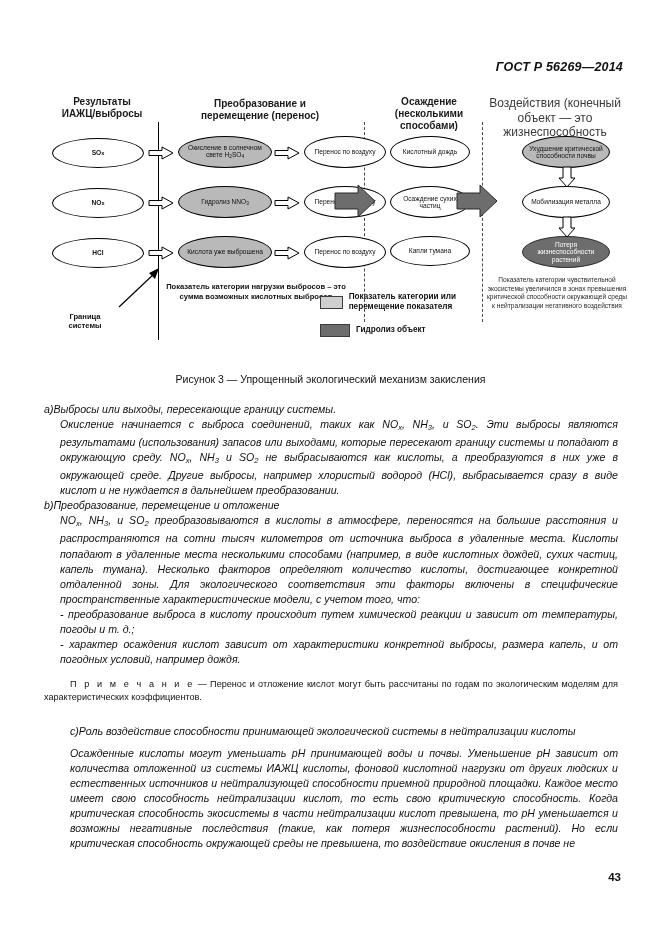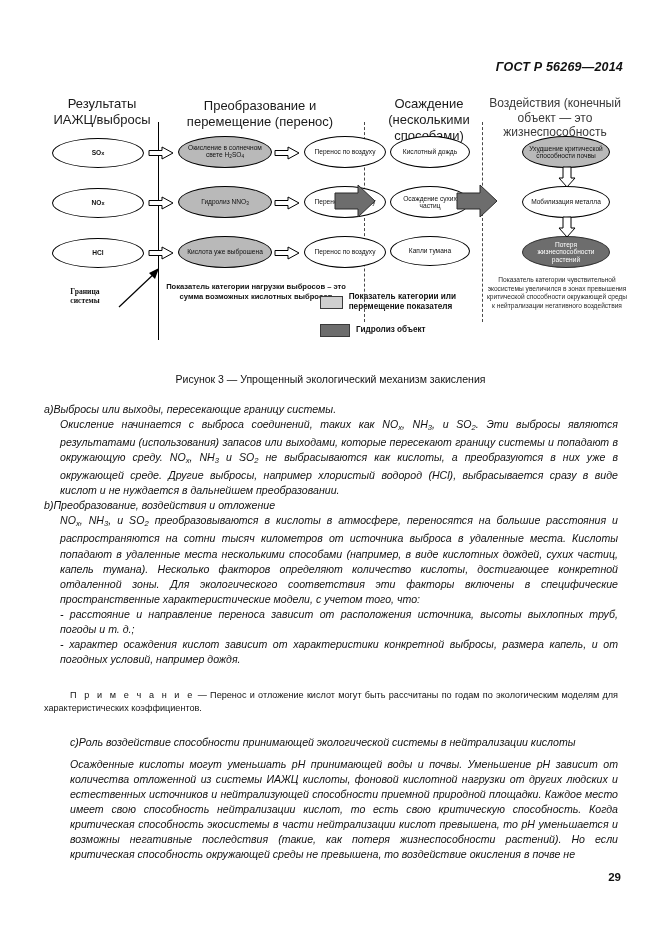--- a/index.html
+++ b/index.html
@@ -13,21 +13,21 @@
   
   .doc-header{
     position:absolute;left:0;right:38px;top:60px;
     text-align:right;font-weight:bold;font-size:12.5px;letter-spacing:.2px;font-style:italic;
   }
 
   
   .figure{position:absolute;left:42px;top:96px;width:580px;height:262px;}
 
   .col-title{
-    position:absolute;text-align:center;font-size:13px;font-weight:normal;
+    position:absolute;text-align:center;font-size:10px;font-weight:bold;
     line-height:1.22;color:#1a1a1a;
   }
   .col-title.small{font-weight:normal;font-size:12px;color:#3a3a3a;}
 
   .divider{position:absolute;border-left:1px solid #000;}
   .divider.dashed{border-left:1px dashed #4a4a4a;}
 
   .ell{
     position:absolute;border:1px solid #000;border-radius:50%;
     display:flex;align-items:center;justify-content:center;text-align:center;
@@ -79,21 +79,21 @@
 
   
   .fig-caption{
     position:absolute;left:0;right:0;top:373px;text-align:center;font-size:10.5px;
   }
 
   
   .body{position:absolute;left:44px;top:402px;width:574px;font-size:10.6px;line-height:15.1px;}
   .para{margin:0 0 0 0;text-align:justify;font-style:italic;}
   .indent{padding-left:16px;}
-  .note{font-size:9.1px;line-height:13px;text-align:justify;margin-top:22px;}
+  .note{font-size:9.1px;line-height:13px;text-align:justify;margin-top:11px;}
   .note .sp{letter-spacing:2.2px;}
   .gap{height:11px;}
   .gap-s{height:6px;}
   sub{font-size:.72em;vertical-align:-.25em;}
 
   .page-num{
     position:absolute;right:40px;bottom:52px;font-size:11.5px;font-weight:bold;
   }
 </style>
 </head>
@@ -214,21 +214,21 @@
       <svg width="18" height="22" viewBox="0 0 18 22">
           <path d="M5 1 L13 1 L13 12 L17 12 L9 21 L1 12 L5 12 Z" fill="#fff" stroke="#000" stroke-width="1"></path>
         </svg>
     </div>
     <div class="arr-d" style="left:516px;top:120px;">
       <svg width="18" height="22" viewBox="0 0 18 22">
           <path d="M5 1 L13 1 L13 12 L17 12 L9 21 L1 12 L5 12 Z" fill="#fff" stroke="#000" stroke-width="1"></path>
         </svg>
     </div>
 
-    <div class="boundary-note" style="left:6px;top:191px;width:74px;font-family:Liberation Serif, serif;">
+    <div class="boundary-note" style="left:6px;top:216px;width:74px;">
       <span id="bl">Граница<br>системы</span>
     </div>
     <div class="boundary-arrow" style="left:74px;top:170px;">
       <svg width="46" height="44" viewBox="0 0 46 44">
         <line x1="3" y1="41" x2="40" y2="6" stroke="#000" stroke-width="1.2"></line>
         <path d="M43 2 L33 7 L39 13 Z" fill="#000"></path>
       </svg>
     </div>
 
     <div class="sum-caption" style="left:118px;top:186px;width:192px;">
@@ -252,31 +252,31 @@
 
   </div>
 
   <div class="fig-caption">Рисунок 3 — Упрощенный экологический механизм закисления</div>
 
   <div class="body">
 
     <p class="para">a)Выбросы или выходы, пересекающие границу системы.</p>
     <p class="para indent"><span id="pa">Окисление начинается с выброса соединений, таких как NO<sub>x</sub>, NH<sub>3</sub>, и SO<sub>2</sub>. Эти выбросы являются результатами (использования) запасов или выходами, которые пересекают границу системы и попадают в окружающую среду. NO<sub>x</sub>, NH<sub>3</sub> и SO<sub>2</sub> не выбрасываются как кислоты, а преобразуются в них уже в окружающей среде. Другие выбросы, например хлористый водород (HCl), выбрасывается сразу в виде кислот и не нуждается в дальнейшем преобразовании.</span></p>
 
-    <p class="para">b)Преобразование, воздействия и отложение</p>
+    <p class="para">b)Преобразование, перемещение и отложение</p>
     <p class="para indent"><span id="pb">NO<sub>x</sub>, NH<sub>3</sub>, и SO<sub>2</sub> преобразовываются в кислоты в атмосфере, переносятся на большие расстояния и распространяются на сотни тысяч километров от источника выброса в удаленные места. Кислоты попадают в удаленные места несколькими способами (например, в виде кислотных дождей, сухих частиц, капель тумана). Несколько факторов определяют количество кислоты, достигающее конкретной отдаленной зоны. Для экологического соответствия эти факторы включены в специфические пространственные характеристические модели, с учетом того, что:</span></p>
 
-    <p class="para indent"><span id="bu1">- расстояние и направление переноса зависит от расположения источника, высоты выхлопных труб, погоды и т. д.;</span></p>
+    <p class="para indent"><span id="bu0">- преобразование выброса в кислоту происходит путем химической реакции и зависит от температуры, погоды и т. д.;</span></p>
     <p class="para indent"><span id="bu2">- характер осаждения кислот зависит от характеристики конкретной выбросы, размера капель, и от погодных условий, например дождя.</span></p>
 
     <p class="note">
       <span style="padding-left:26px;" class="sp" id="nl">П р и м е ч а н и е</span>
       <span id="nt">— Перенос и отложение кислот могут быть рассчитаны по годам по экологическим моделям для характеристических коэффициентов.</span>
     </p>
 
     <div class="gap"></div>
     <p class="para" style="padding-left:26px;text-indent:-0px;"><span id="pct">c)Роль воздействие способности принимающей экологической системы в нейтрализации кислоты</span></p>
     <div class="gap-s"></div>
     <p class="para" style="padding-left:26px;"><span id="pcx">Осажденные кислоты могут уменьшать pH принимающей воды и почвы. Уменьшение pH зависит от количества отложенной из системы ИАЖЦ кислоты, фоновой кислотной нагрузки от других людских и естественных источников и нейтрализующей способности приемной природной площадки. Каждое место имеет свою способность нейтрализации кислот, то есть свою критическую способность. Когда критическая способность экосистемы в части нейтрализации кислот превышена, то pH уменьшается и возможны негативные последствия (такие, как потеря жизнеспособности растений). Но если критическая способность окружающей среды не превышена, то воздействие окисления в почве не</span></p>
   </div>
 
-  <div class="page-num">29</div>
+  <div class="page-num">43</div>
 </div>
 
 </body></html>

